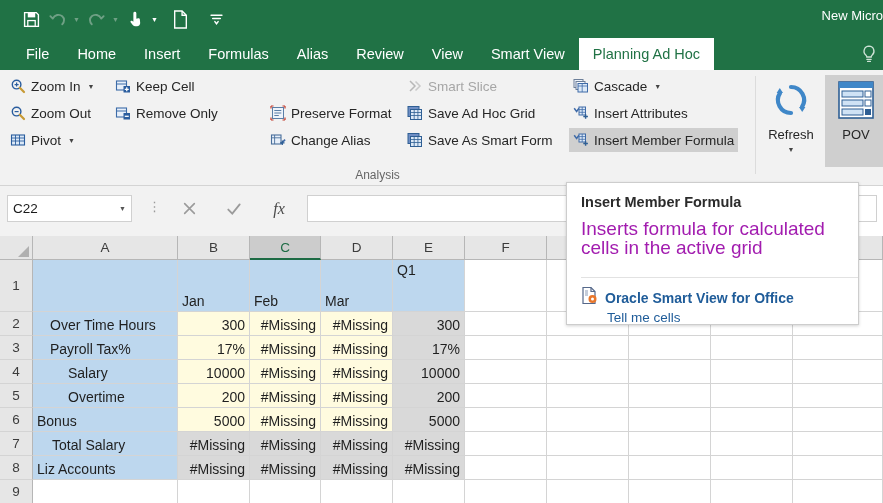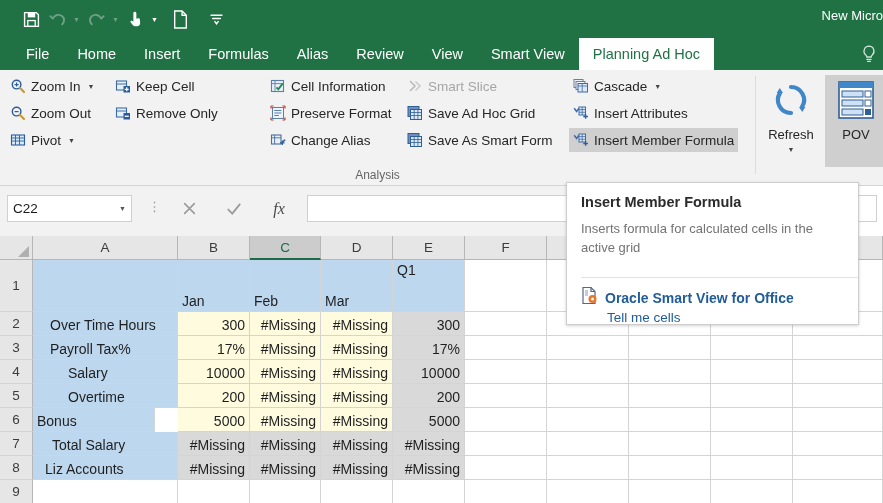--- a/index.html
+++ b/index.html
@@ -145,21 +145,21 @@
   .c-blank { background: #ffffff; }
 
   
   .tooltip {
     position: absolute; left: 566px; top: 182px; width: 293px; height: 143px;
     background: #ffffff; border: 1px solid #cdcdcd;
     box-shadow: 0 1px 3px rgba(0,0,0,0.18);
     padding: 11px 14px 0 14px;
   }
   .tt-title { font-size: 14.5px; font-weight: bold; color: #2b2b2b; }
-  .tt-body { font-size: 13px; color: #737373; margin-top: 9px; line-height: 19px; }
+  .tt-body { font-size: 19px; color: #a21caf; margin-top: 9px; line-height: 19px; }
   .tt-sep { position: absolute; left: 14px; right: 0; top: 94px; height: 1px; background: #e2e2e2; }
   .tt-link-row { position: absolute; left: 14px; top: 103px; display: flex; align-items: center; gap: 6px; }
   .tt-link { font-size: 14px; font-weight: bold; color: #1f5c99; }
   .tt-more { position: absolute; left: 40px; top: 127px; font-size: 13.5px; color: #1f5c99; }
 </style>
 </head>
 <body>
 
 <div id="app">
 
@@ -286,30 +286,20 @@
             <rect x="1.5" y="3" width="10" height="9" fill="#e8f0fa" stroke="#3c6ca8" stroke-width="1.1"></rect>
             <path d="M1.5 6h10" stroke="#3c6ca8" stroke-width="1"></path>
             <rect x="8.5" y="8" width="6.5" height="6.5" fill="#2a5d9e"></rect>
             <path d="M9.75 11.3h4" stroke="#fff" stroke-width="1.3"></path>
           </svg>
       </span>
       <span>Remove Only</span>
     </div>
 
 
-    <div class="cmd" style="left:266px; top:4px;">
-      <span class="ic">
-        <svg width="16" height="16" viewBox="0 0 16 16">
-            <rect x="1.5" y="2.5" width="12" height="11" fill="#e8f0fa" stroke="#5b7fa8" stroke-width="1.1"></rect>
-            <path d="M1.5 5.6h12M5 2.5v11" stroke="#5b7fa8" stroke-width="0.9"></path>
-            <path d="M6.5 9.3 L8.3 11.3 L12.6 5.6" fill="none" stroke="#1f8a4c" stroke-width="1.8"></path>
-          </svg>
-      </span>
-      <span>Cell Information</span>
-    </div>
 
     <div class="cmd" style="left:266px; top:31px;">
       <span class="ic">
         <svg width="16" height="16" viewBox="0 0 16 16">
             <rect x="2.5" y="2.5" width="11" height="11" fill="#eef3fa" stroke="#5b7fa8" stroke-width="1"></rect>
             <path d="M4.3 5.5h7M4.3 8h7M4.3 10.5h4.5" stroke="#5b7fa8" stroke-width="1"></path>
             <path d="M1 1h2.5M1 1v2.5M15 1h-2.5M15 1v2.5M1 15h2.5M1 15v-2.5M15 15h-2.5M15 15v-2.5" stroke="#c0392b" stroke-width="1.2"></path>
           </svg>
       </span>
       <span>Preserve Format</span>
@@ -527,21 +517,21 @@
     <div class="cell c-input num" style="left:178px; top:148px; width:72px;  height:24px;">200</div>
     <div class="cell c-input num" style="left:250px; top:148px; width:71px;  height:24px;">#Missing</div>
     <div class="cell c-input num" style="left:321px; top:148px; width:72px;  height:24px;">#Missing</div>
     <div class="cell c-ro num" style="left:393px; top:148px; width:72px;  height:24px;">200</div>
     <div class="cell c-blank" style="left:465px; top:148px; width:82px; height:24px;"></div>
     <div class="cell c-blank" style="left:547px; top:148px; width:82px; height:24px;"></div>
     <div class="cell c-blank" style="left:629px; top:148px; width:82px; height:24px;"></div>
     <div class="cell c-blank" style="left:711px; top:148px; width:82px; height:24px;"></div>
     <div class="cell c-blank" style="left:793px; top:148px; width:90px; height:24px;"></div>
 
-    <div class="cell c-rowlbl lbl" style="left:33px;  top:172px; width:122px; height:24px; ">Bonus</div>
+    <div class="cell c-rowlbl lbl" style="left:33px;  top:172px; width:145px; height:24px; ">Bonus</div>
     <div class="cell c-input num" style="left:178px; top:172px; width:72px;  height:24px;">5000</div>
     <div class="cell c-input num" style="left:250px; top:172px; width:71px;  height:24px;">#Missing</div>
     <div class="cell c-input num" style="left:321px; top:172px; width:72px;  height:24px;">#Missing</div>
     <div class="cell c-ro num" style="left:393px; top:172px; width:72px;  height:24px;">5000</div>
     <div class="cell c-blank" style="left:465px; top:172px; width:82px; height:24px;"></div>
     <div class="cell c-blank" style="left:547px; top:172px; width:82px; height:24px;"></div>
     <div class="cell c-blank" style="left:629px; top:172px; width:82px; height:24px;"></div>
     <div class="cell c-blank" style="left:711px; top:172px; width:82px; height:24px;"></div>
     <div class="cell c-blank" style="left:793px; top:172px; width:90px; height:24px;"></div>
 
@@ -549,21 +539,21 @@
     <div class="cell c-ro num" style="left:178px; top:196px; width:72px;  height:24px;">#Missing</div>
     <div class="cell c-ro num" style="left:250px; top:196px; width:71px;  height:24px;">#Missing</div>
     <div class="cell c-ro num" style="left:321px; top:196px; width:72px;  height:24px;">#Missing</div>
     <div class="cell c-ro num" style="left:393px; top:196px; width:72px;  height:24px;">#Missing</div>
     <div class="cell c-blank" style="left:465px; top:196px; width:82px; height:24px;"></div>
     <div class="cell c-blank" style="left:547px; top:196px; width:82px; height:24px;"></div>
     <div class="cell c-blank" style="left:629px; top:196px; width:82px; height:24px;"></div>
     <div class="cell c-blank" style="left:711px; top:196px; width:82px; height:24px;"></div>
     <div class="cell c-blank" style="left:793px; top:196px; width:90px; height:24px;"></div>
 
-    <div class="cell c-rowlbl lbl" style="left:33px;  top:220px; width:145px; height:24px; padding-left:12px;">Liz Accounts</div>
+    <div class="cell c-rowlbl lbl" style="left:33px;  top:220px; width:145px; height:24px; padding-left:4px;">Liz Accounts</div>
     <div class="cell c-ro num" style="left:178px; top:220px; width:72px;  height:24px;">#Missing</div>
     <div class="cell c-ro num" style="left:250px; top:220px; width:71px;  height:24px;">#Missing</div>
     <div class="cell c-ro num" style="left:321px; top:220px; width:72px;  height:24px;">#Missing</div>
     <div class="cell c-ro num" style="left:393px; top:220px; width:72px;  height:24px;">#Missing</div>
     <div class="cell c-blank" style="left:465px; top:220px; width:82px; height:24px;"></div>
     <div class="cell c-blank" style="left:547px; top:220px; width:82px; height:24px;"></div>
     <div class="cell c-blank" style="left:629px; top:220px; width:82px; height:24px;"></div>
     <div class="cell c-blank" style="left:711px; top:220px; width:82px; height:24px;"></div>
     <div class="cell c-blank" style="left:793px; top:220px; width:90px; height:24px;"></div>
 

